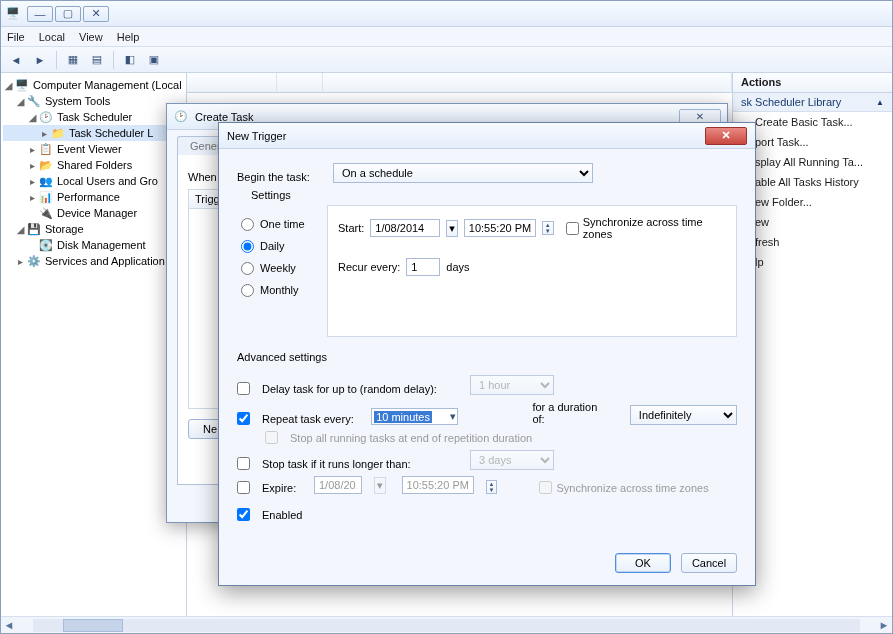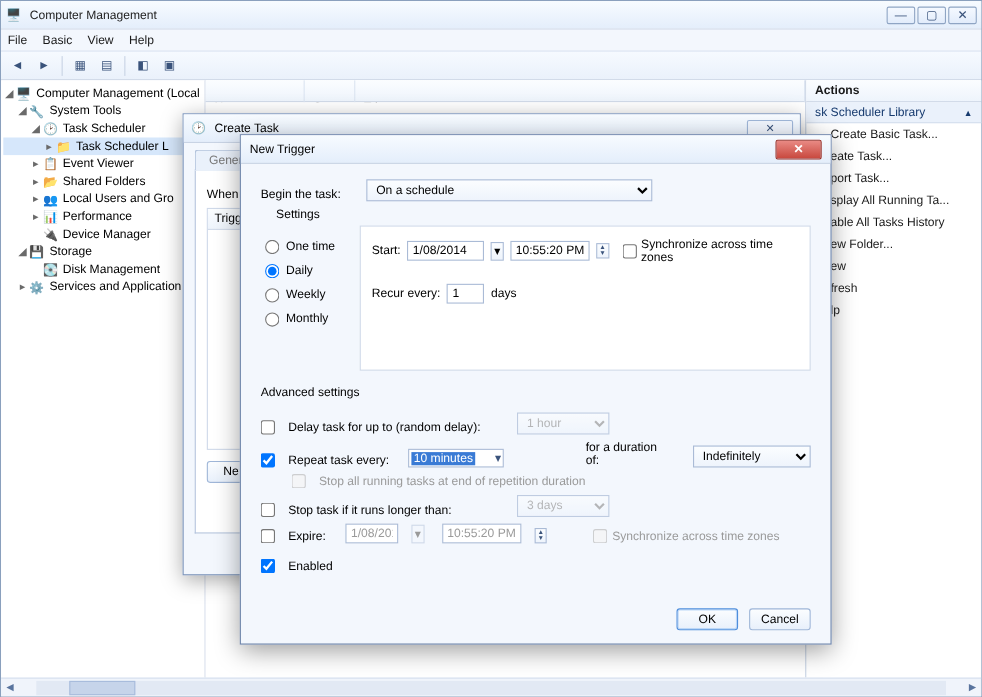--- a/index.html
+++ b/index.html
@@ -86,30 +86,29 @@
 input[type=checkbox],input[type=radio]{margin:0;}
 .spin { display:inline-flex; flex-direction:column; border:1px solid #aabbd6; background:linear-gradient(#fbfdff,#eef4fc); }
 .spin span{font-size:6px; line-height:6px; padding:0 2px; color:#3a537b;}
 </style>
 </head>
 <body>
 
 <div class="main-window">
   <div class="titlebar">
     <span class="icon">🖥️</span>
-    <span class="title">Computer Management</span>
     <div class="winbtns">
       <div class="winbtn">—</div>
       <div class="winbtn">▢</div>
       <div class="winbtn">✕</div>
     </div>
   </div>
   <div class="menubar">
     <span>File</span>
-    <span>Basic</span>
+    <span>Local</span>
     <span>View</span>
     <span>Help</span>
   </div>
   <div class="toolbar">
     <div class="tbtn">◄</div>
     <div class="tbtn">►</div>
     <div class="tsep"></div>
     <div class="tbtn">▦</div>
     <div class="tbtn">▤</div>
     <div class="tsep"></div>
@@ -187,21 +186,20 @@
       </div>
       <div class="listbody"></div>
     </div>
     <div class="actions">
       <div class="actions-hdr">Actions</div>
       <div class="actions-sub">
           <span>sk Scheduler Library</span>
           <span class="tri">▲</span>
         </div>
       <div class="action-item">Create Basic Task...</div>
-      <div class="action-item">eate Task...</div>
       <div class="action-item">port Task...</div>
       <div class="action-item">splay All Running Ta...</div>
       <div class="action-item">able All Tasks History</div>
       <div class="action-item">ew Folder...</div>
       <div class="action-item">ew</div>
       <div class="action-item">fresh</div>
       <div class="action-item">lp</div>
     </div>
   </div>
   <div class="hscroll">

